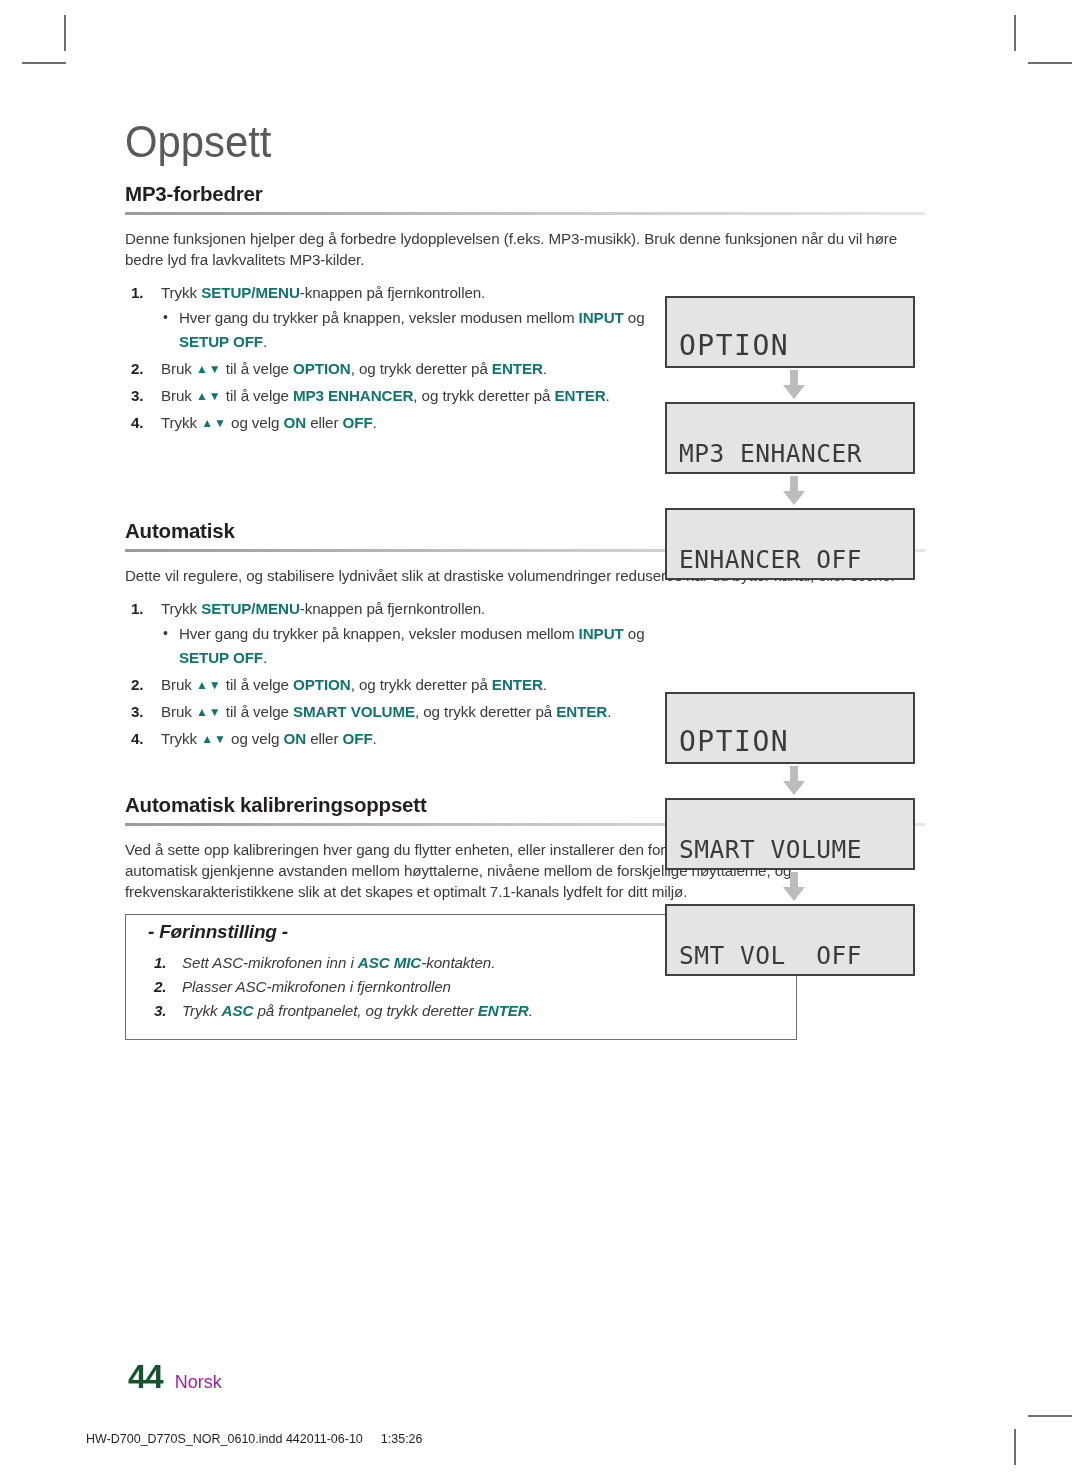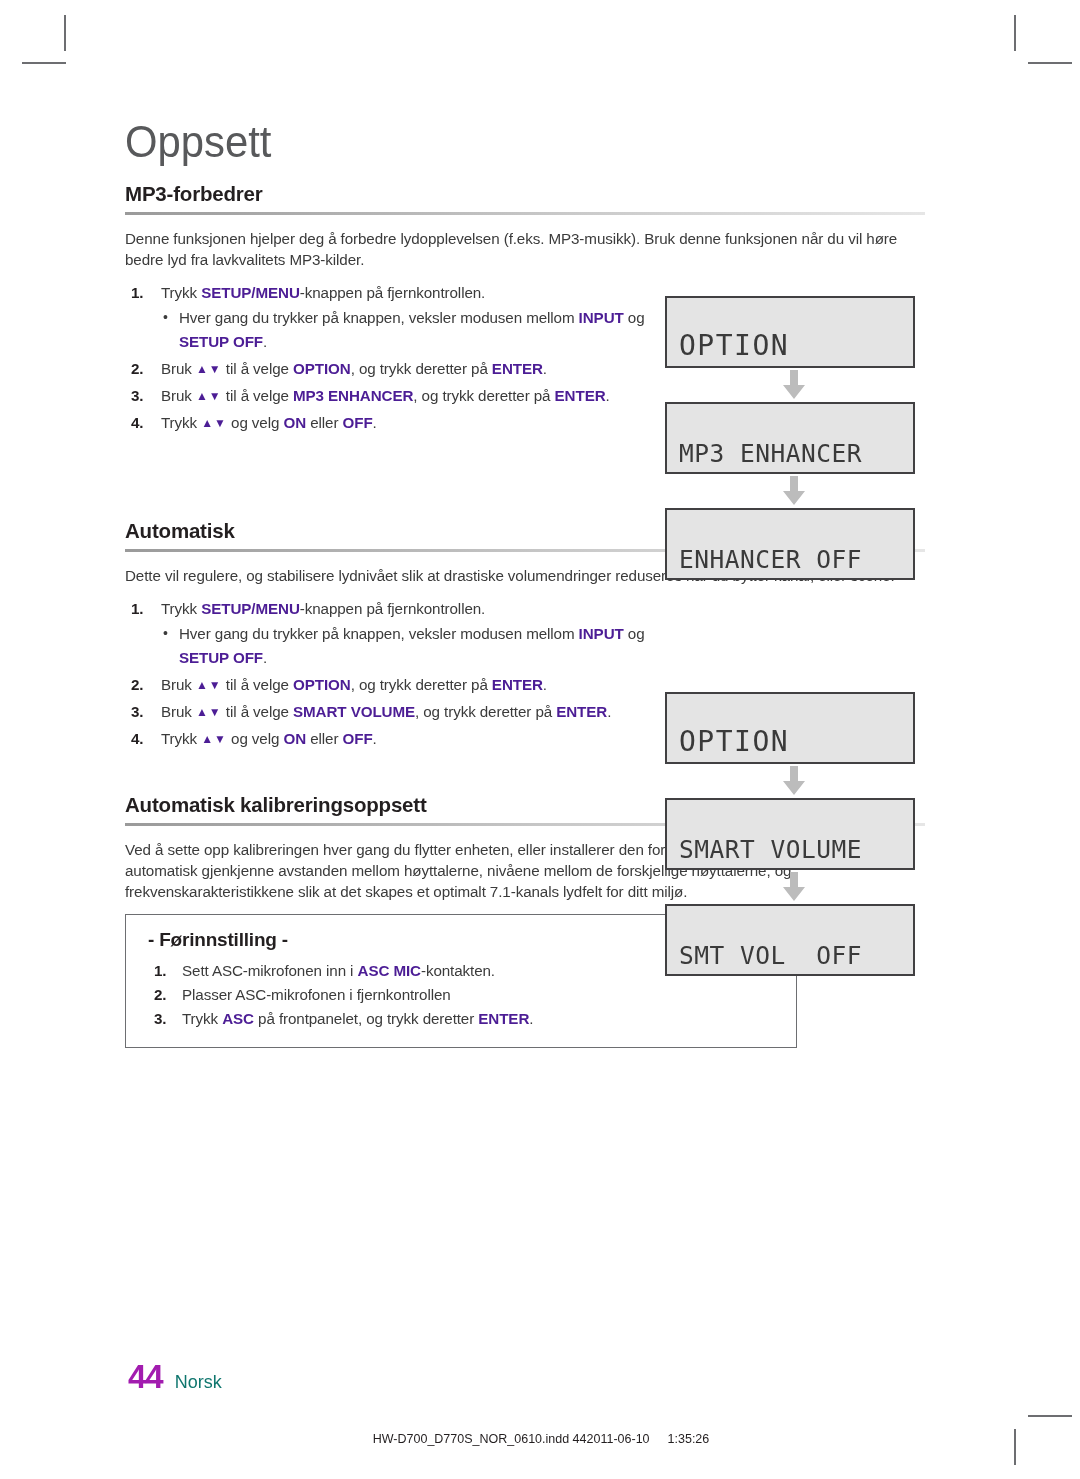--- a/index.html
+++ b/index.html
@@ -98,21 +98,21 @@
     margin-bottom: 4px;
     letter-spacing: -0.1px;
   }
   ol.steps > li > .num {
     position: absolute;
     left: 6px;
     top: 0;
     font-weight: bold;
     color: #231f20;
   }
-  .b { font-weight: bold; color: #4c1d95; }
+  .b { font-weight: bold; color: #0f766e; }
   .arrows { letter-spacing: 1px; font-size: 12px; position: relative; top: -1px;}
 
   ul.sub {
     list-style: none;
     margin: 2px 0 4px 0;
     padding: 0;
   }
   ul.sub > li {
     position: relative;
     padding-left: 18px;
@@ -162,21 +162,22 @@
     align-items: center;
     justify-content: center;
   }
   .arrow-down svg { display:block; }
 
   
   .preset-box {
     width: 672px;
     border: 1.5px solid #6d6e71;
     box-sizing: border-box;
-    padding: 14px 22px 16px 22px;
+    padding: 6px 22px 16px 22px;
+    font-style: italic;
   }
   .preset-title {
     font-size: 19px;
     font-weight: bold;
     color: #231f20;
     margin: 0 0 8px 0;
     letter-spacing: -0.2px;
   }
   ol.preset-steps {
     list-style: none;
@@ -204,35 +205,35 @@
     position: absolute;
     left: 128px;
     top: 1358px;
     display: flex;
     align-items: baseline;
     gap: 12px;
   }
   .page-num {
     font-size: 33px;
     font-weight: bold;
-    color: #a21caf;
+    color: #14532d;
     letter-spacing: -1px;
   }
   .page-lang {
     font-size: 18px;
-    color: #0f766e;
+    color: #a21caf;
   }
 
   .print-foot {
     position: absolute;
     left: 86px;
     top: 1432px;
     width: 910px;
     display: flex;
-    justify-content: center;
+    justify-content: flex-start;
     font-family: "Liberation Sans", sans-serif;
     font-size: 12.5px;
     color: #231f20;
   }
   .print-foot .right { display: flex; gap: 18px; }
 </style>
 </head>
 <body>
 
 <div class="page">

